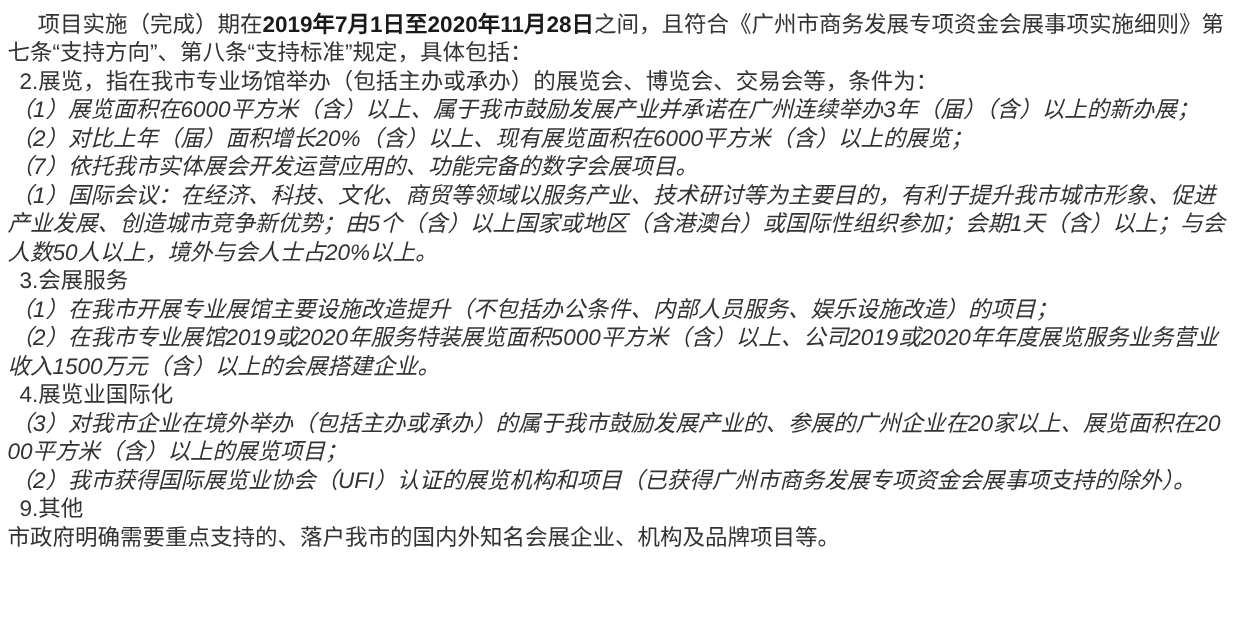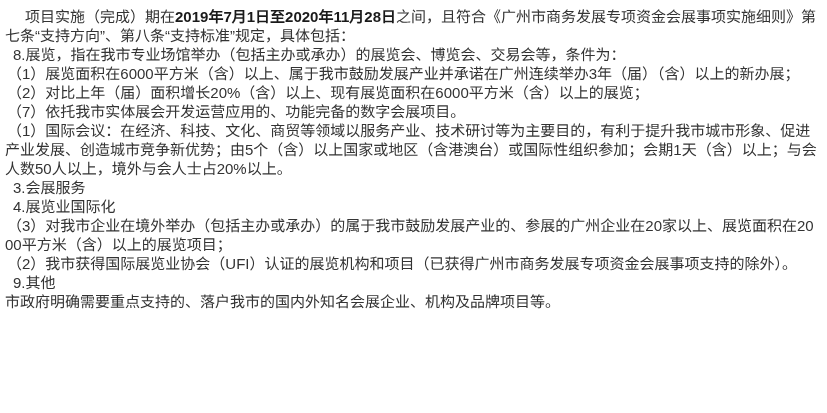--- a/index.html
+++ b/index.html
@@ -21,42 +21,44 @@
     color: #333333;
     word-break: break-all;
     text-align: left;
   }
   .page p {
     margin: 0;
     padding: 0;
   }
   .p-intro  { text-indent: 20px; }
   .p-head   { text-indent: 8px;  }
-  .p-item   { text-indent: 2px;  }
+  .p-item   { text-indent: 2px; font-style: italic;  }
   .p-plain  { text-indent: 0;    }
   .bold-date {
     font-weight: bold;
     color: #1a1a1a;
   }
 </style>
 </head>
 <body>
 
 <div class="page">
 
   <p class="p-intro"><span>项目实施（完成）期在</span><span class="bold-date">2019年7月1日至2020年11月28日</span><span>之间，且符合《广州市商务发展专项资金会展事项实施细则》第七条“支持方向”、第八条“支持标准”规定，具体包括：</span></p>
 
-  <p class="p-head">8.展览，指在我市专业场馆举办（包括主办或承办）的展览会、博览会、交易会等，条件为：</p>
+  <p class="p-head">2.展览，指在我市专业场馆举办（包括主办或承办）的展览会、博览会、交易会等，条件为：</p>
   <p class="p-item">（1）展览面积在6000平方米（含）以上、属于我市鼓励发展产业并承诺在广州连续举办3年（届）（含）以上的新办展；</p>
   <p class="p-item">（2）对比上年（届）面积增长20%（含）以上、现有展览面积在6000平方米（含）以上的展览；</p>
   <p class="p-item">（7）依托我市实体展会开发运营应用的、功能完备的数字会展项目。</p>
 
   <p class="p-item">（1）国际会议：在经济、科技、文化、商贸等领域以服务产业、技术研讨等为主要目的，有利于提升我市城市形象、促进产业发展、创造城市竞争新优势；由5个（含）以上国家或地区（含港澳台）或国际性组织参加；会期1天（含）以上；与会人数50人以上，境外与会人士占20%以上。</p>
 
   <p class="p-head">3.会展服务</p>
+  <p class="p-item">（1）在我市开展专业展馆主要设施改造提升（不包括办公条件、内部人员服务、娱乐设施改造）的项目；</p>
+  <p class="p-item">（2）在我市专业展馆2019或2020年服务特装展览面积5000平方米（含）以上、公司2019或2020年年度展览服务业务营业收入1500万元（含）以上的会展搭建企业。</p>
 
   <p class="p-head">4.展览业国际化</p>
   <p class="p-item">（3）对我市企业在境外举办（包括主办或承办）的属于我市鼓励发展产业的、参展的广州企业在20家以上、展览面积在2000平方米（含）以上的展览项目；</p>
   <p class="p-item">（2）我市获得国际展览业协会（UFI）认证的展览机构和项目（已获得广州市商务发展专项资金会展事项支持的除外）。</p>
 
   <p class="p-head">9.其他</p>
   <p class="p-plain">市政府明确需要重点支持的、落户我市的国内外知名会展企业、机构及品牌项目等。</p>
 
 </div>
 

